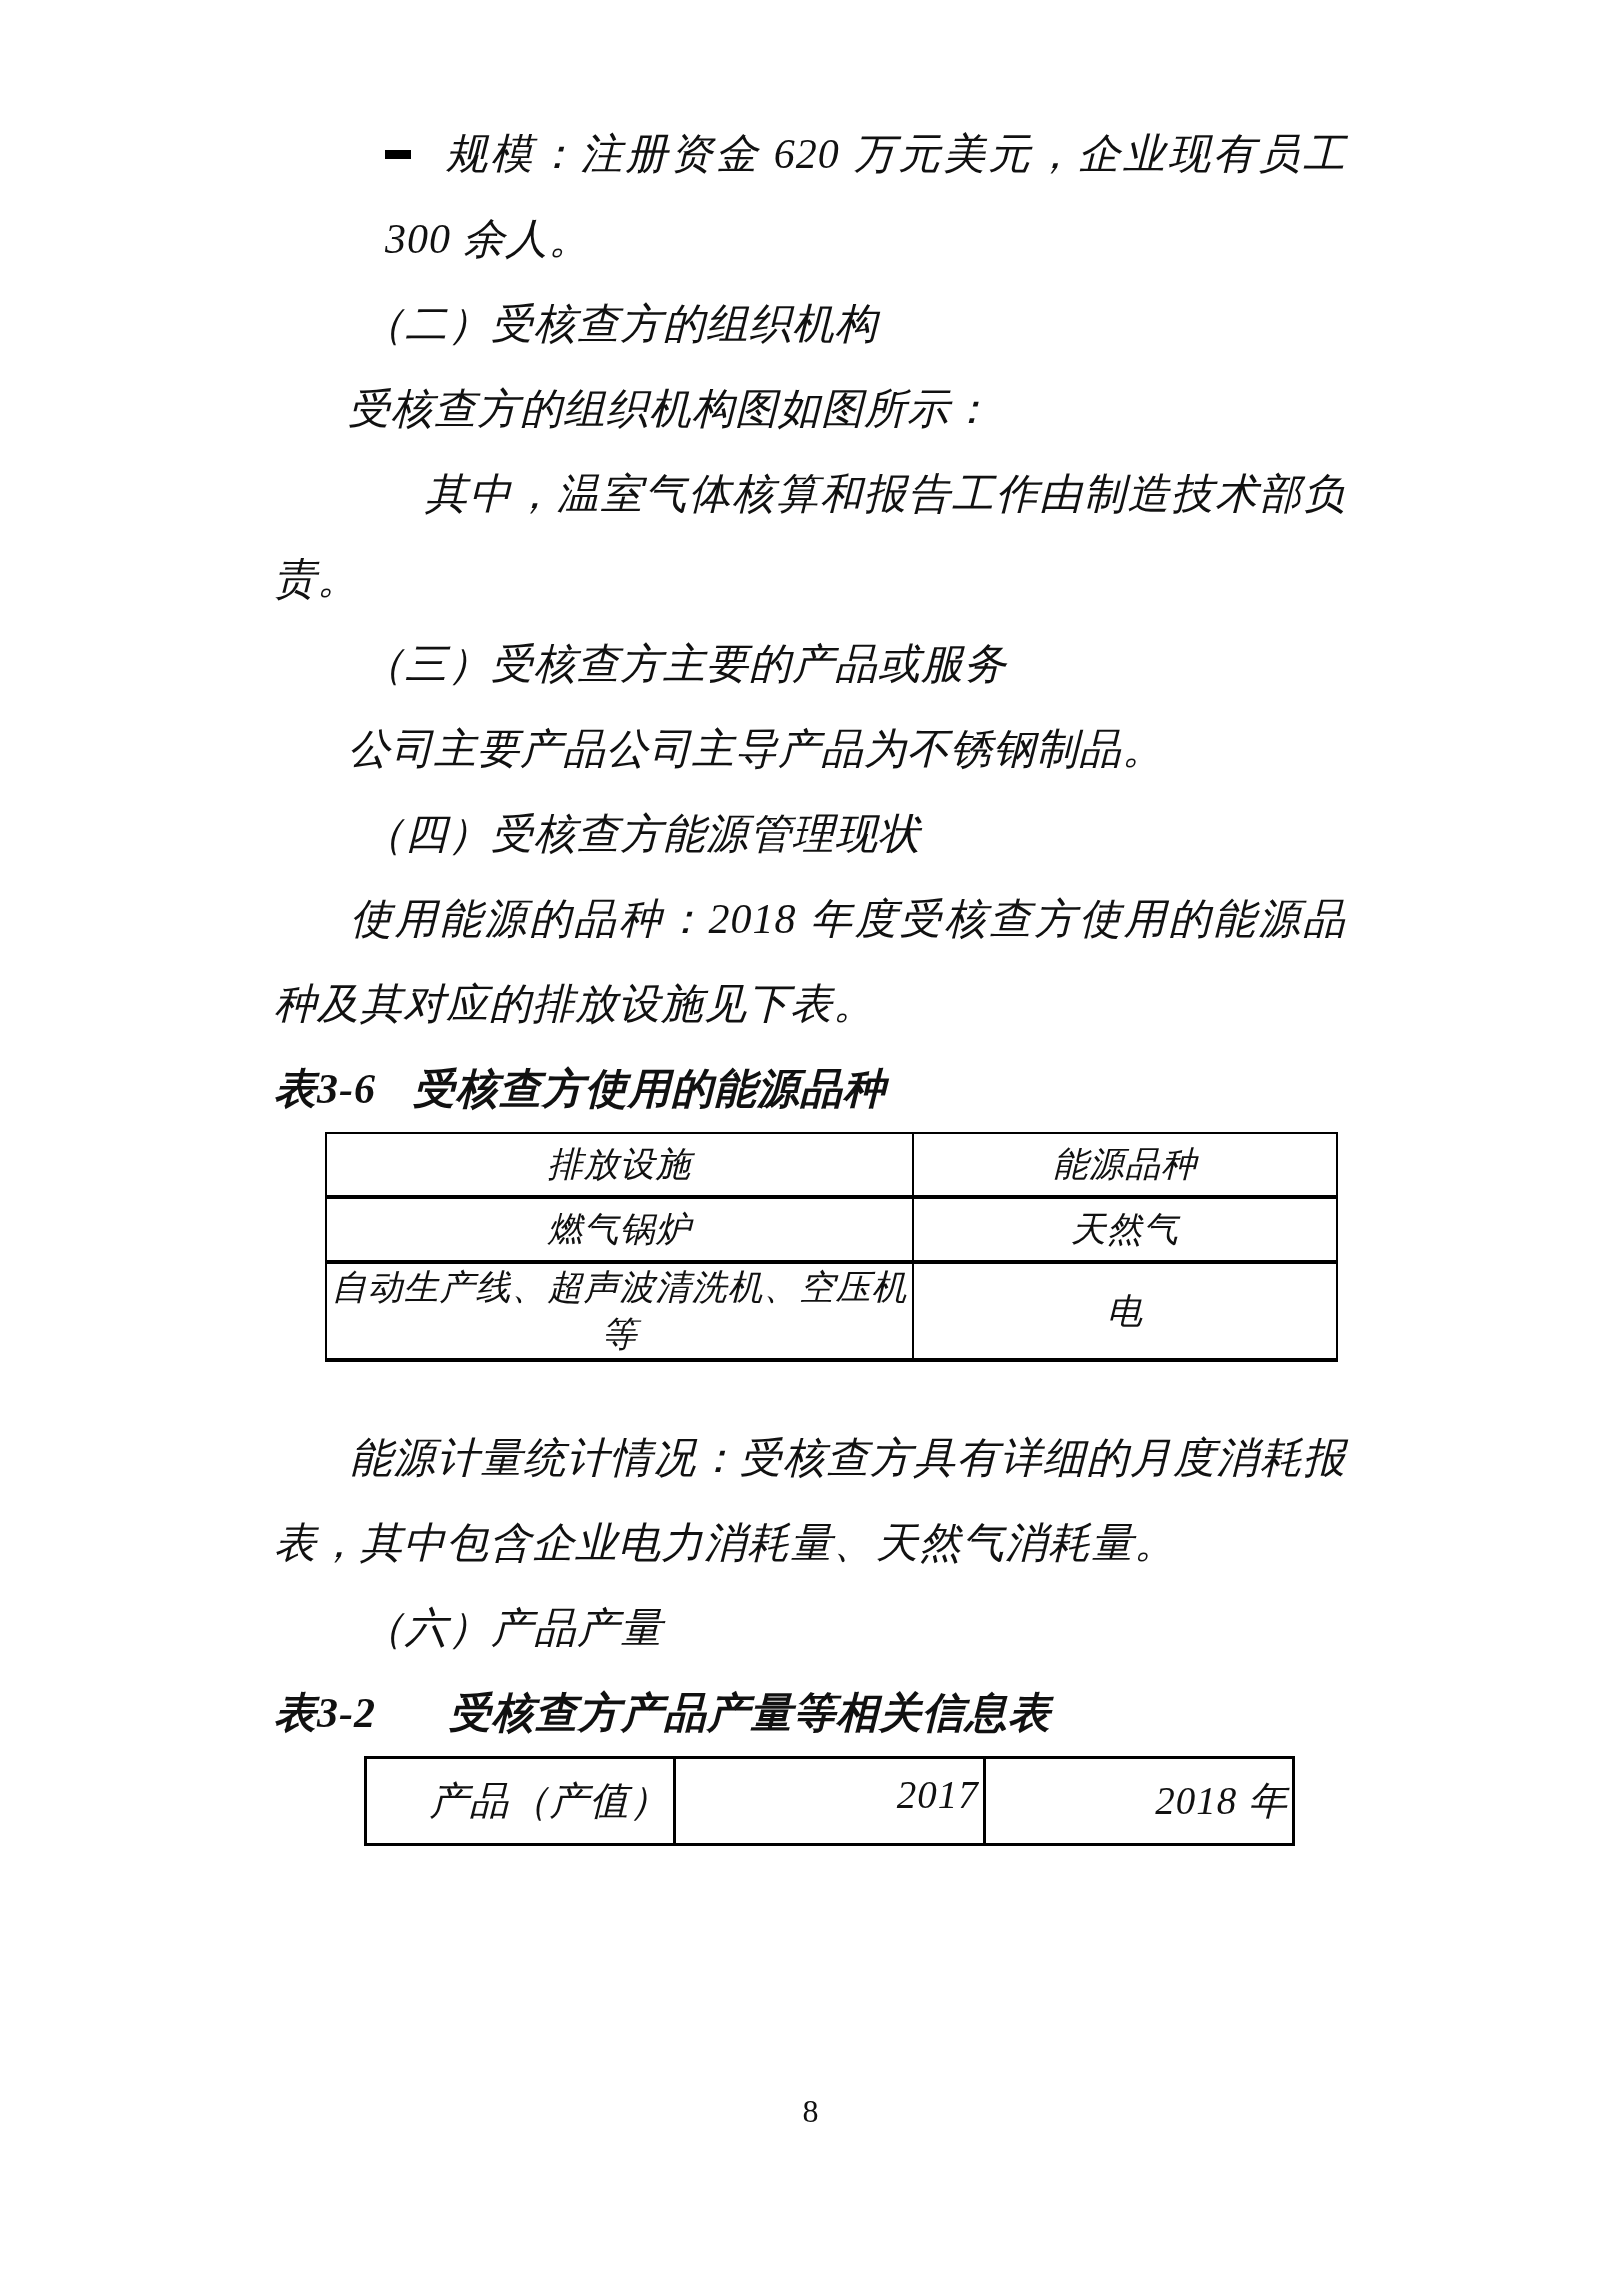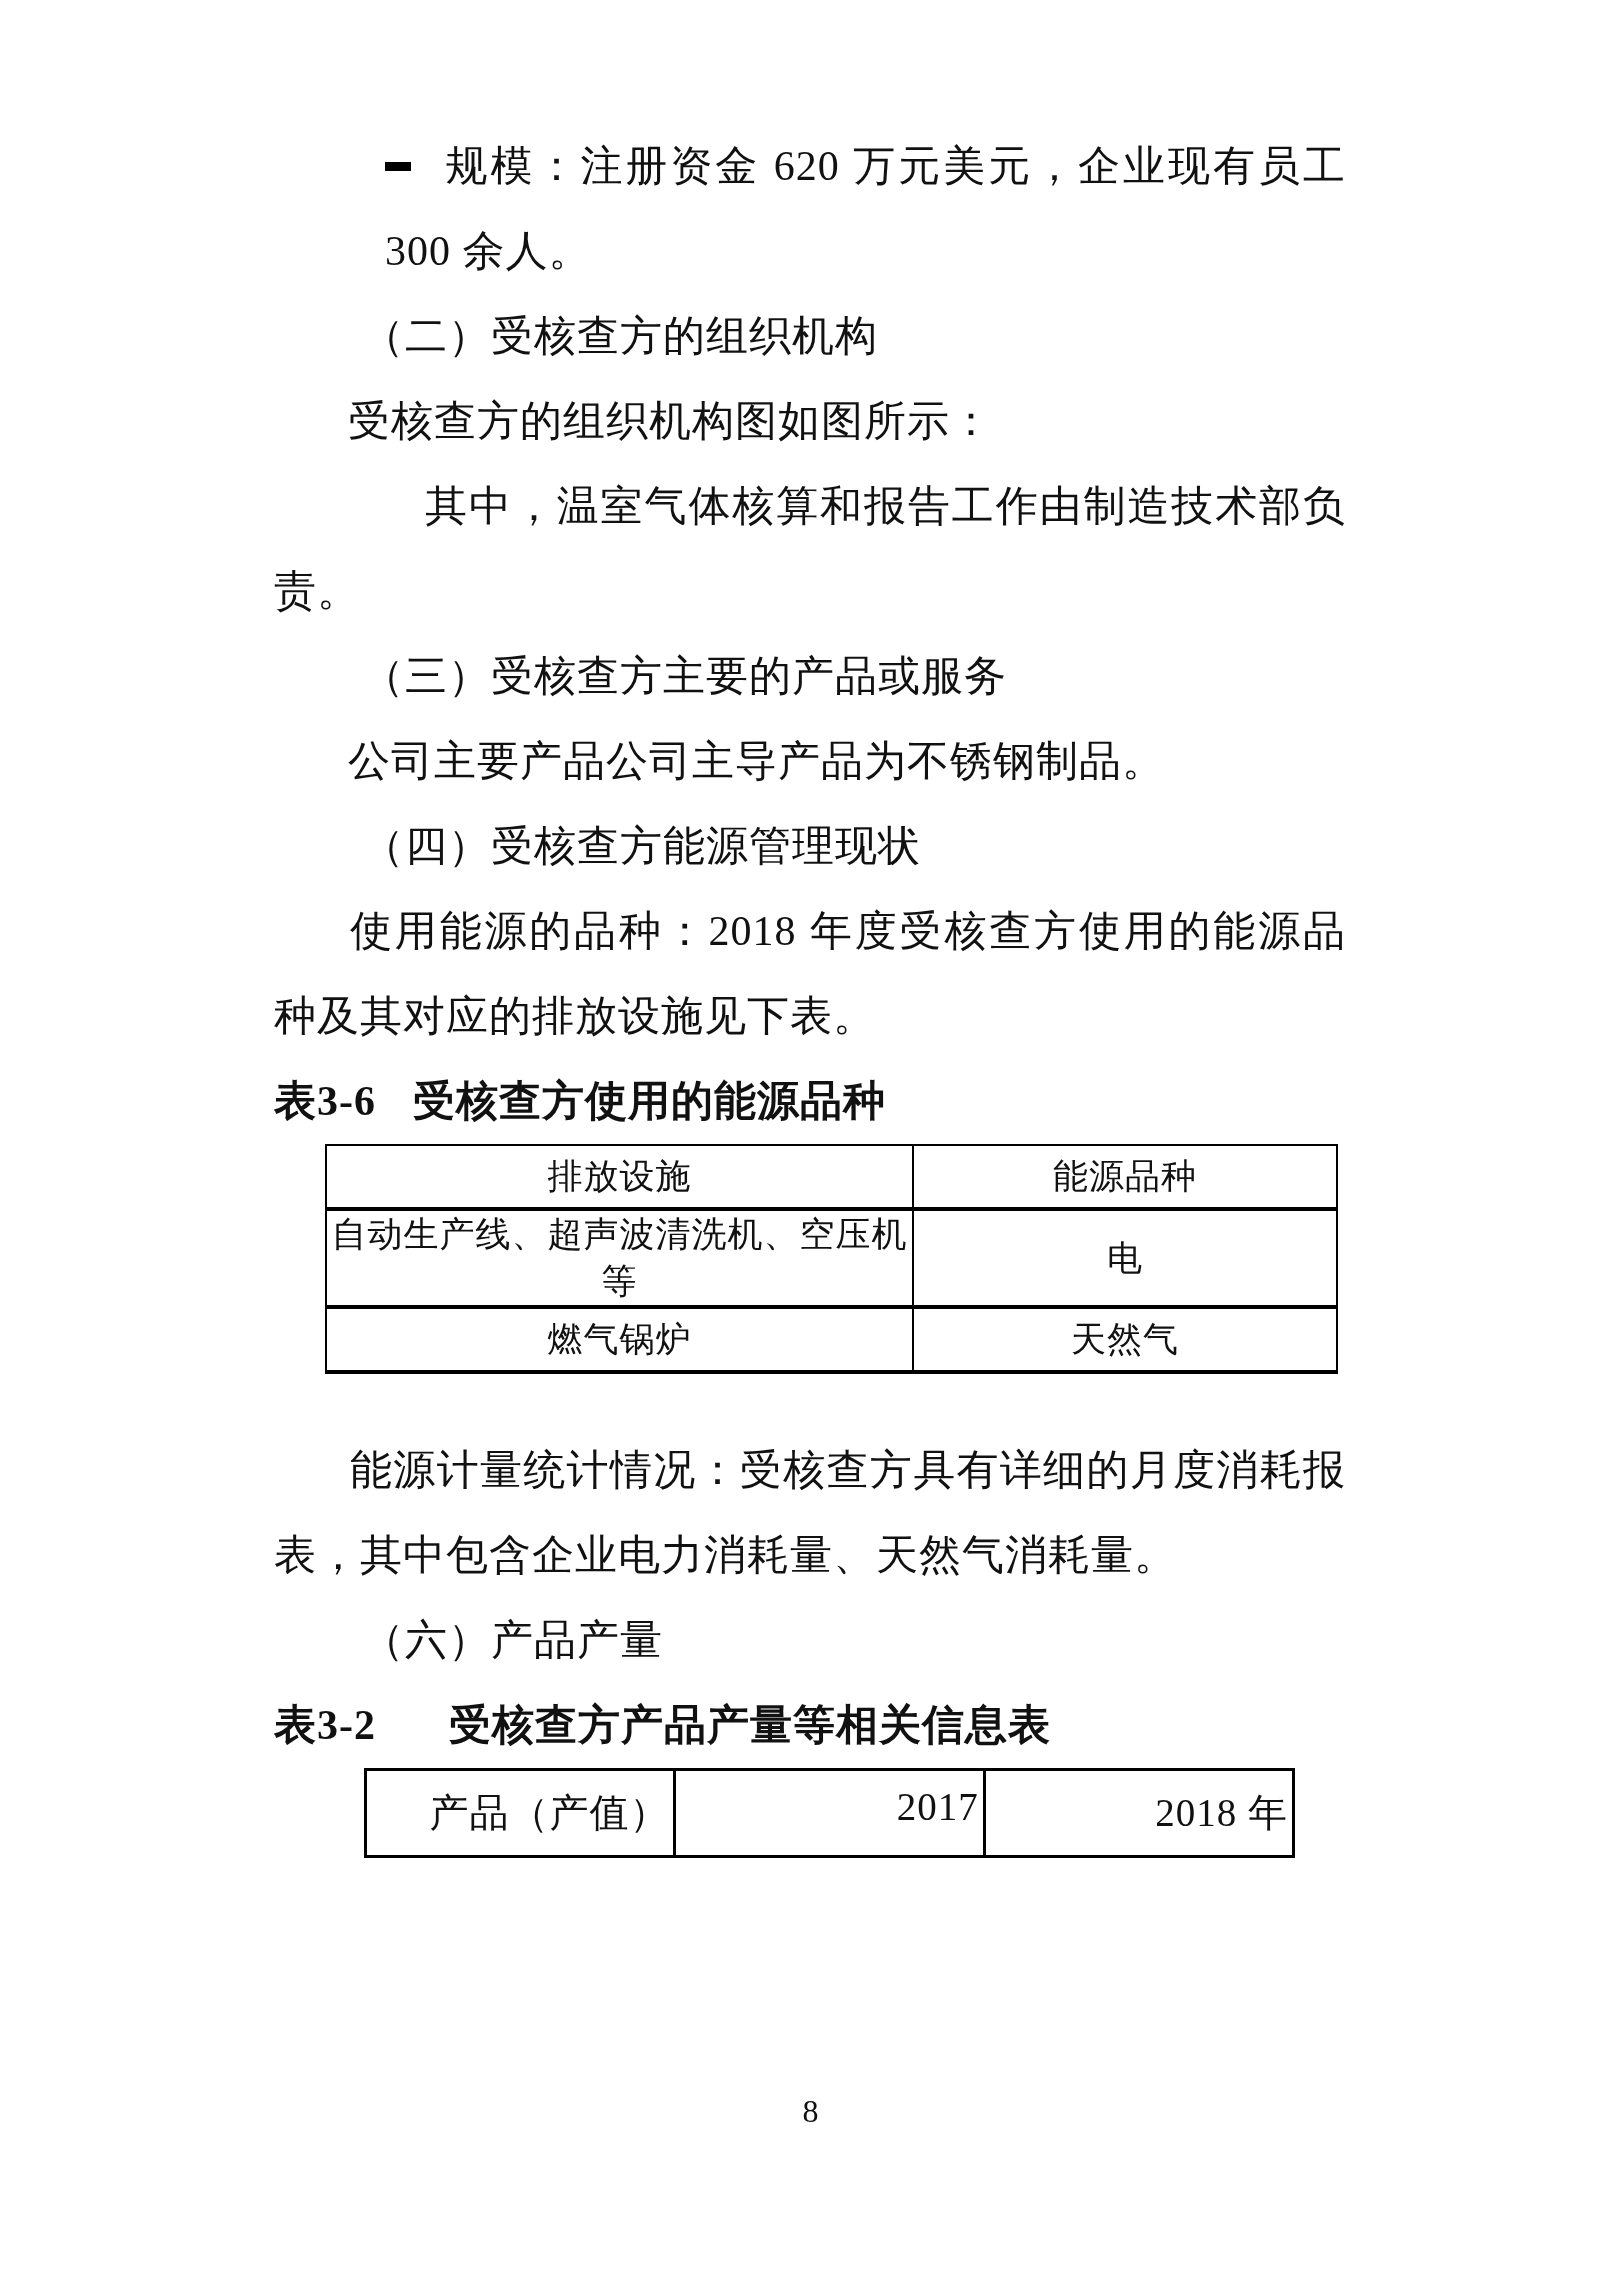--- a/index.html
+++ b/index.html
@@ -7,22 +7,23 @@
     position:relative;
     width:1621px; height:2293px;
     margin:0 auto;
     background:#ffffff;
     color:#111;
     font-family:"Liberation Serif","DejaVu Serif",serif;
     overflow:hidden;
   }
   .content {
     position:absolute;
-    left:274px; top:124px;
+    left:274px; top:112px;
     width:1072px;
+    font-style:italic;
   }
   .content p {
     margin:0;
     font-size:42px;
     line-height:85px;
     text-align:justify;
     letter-spacing:1px;
   }
   .p-bullet { margin-bottom:67px; padding-left:111px; text-align:left; }
   .bullet {
@@ -115,26 +116,26 @@
 
     <p class="tbl-caption cap1"><span class="gap1">表3-6</span><span>受核查方使用的能源品种</span></p>
 
     <table class="t1">
       <tbody>
         <tr>
           <td class="c1">排放设施</td>
           <td class="c2">能源品种</td>
         </tr>
         <tr class="sep">
+          <td>燃气锅炉</td>
+          <td>天然气</td>
+        </tr>
+        <tr class="sep">
           <td>自动生产线、超声波清洗机、空压机等</td>
           <td>电</td>
-        </tr>
-        <tr class="sep">
-          <td>燃气锅炉</td>
-          <td>天然气</td>
         </tr>
       </tbody>
     </table>
 
     <p class="ind-std" style="margin-top:54px;">能源计量统计情况：受核查方具有详细的月度消耗报表，其中包含企业电力消耗量、天然气消耗量。</p>
 
 
 
     <p class="heading">（六）产品产量</p>
 

